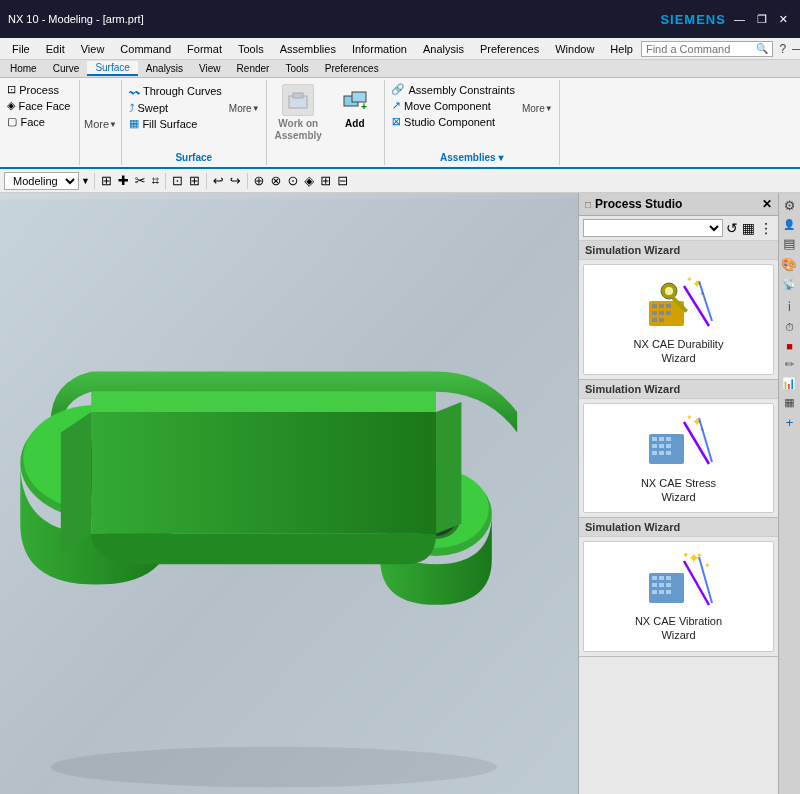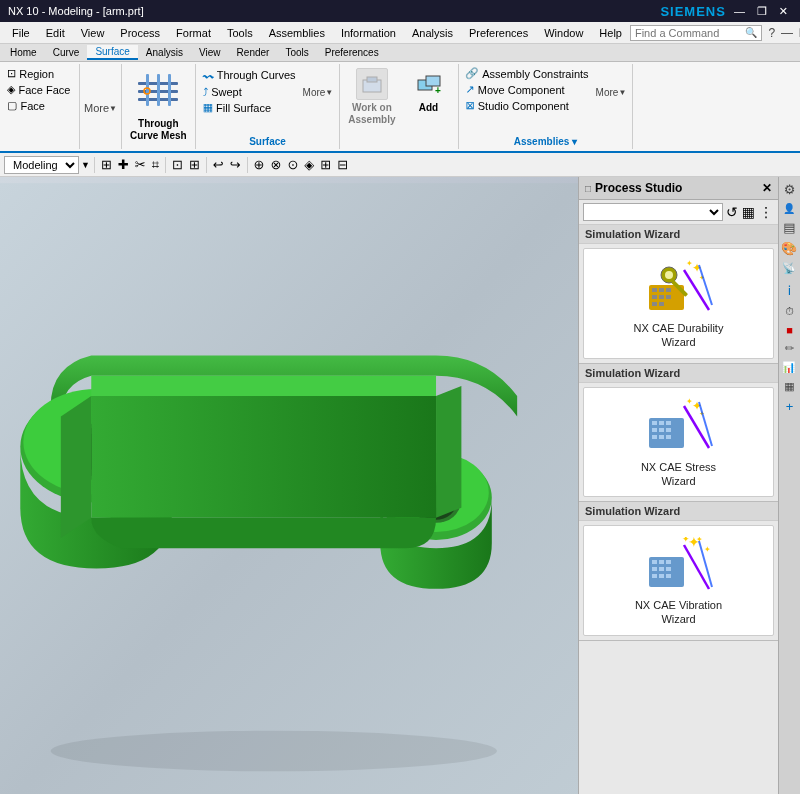--- a/index.html
+++ b/index.html
@@ -1,21 +1,21 @@
 <!DOCTYPE html>
 <html><head>
   <meta charset="utf-8">
   <style>
     * { margin: 0; padding: 0; box-sizing: border-box; }
     body { width: 800px; height: 794px; overflow: hidden; font-family: Arial, sans-serif; font-size: 11px; background: #c0c0c0; }
 
     
     .title-bar {
       display: flex; align-items: center; justify-content: space-between;
-      background: #1a1a2e; height: 22px; padding: 0 8px;
+      background: #1a1a2e; height: 38px; padding: 0 8px;
       color: white; font-size: 11px;
     }
     .title-bar-left { display: flex; align-items: center; gap: 8px; }
     .title-bar-right { display: flex; align-items: center; gap: 4px; }
     .title-bar-brand { color: #00a0e0; font-weight: bold; font-size: 13px; letter-spacing: 1px; }
     .title-btn { color: white; font-size: 11px; cursor: pointer; padding: 0 4px; }
 
     
     .menu-bar {
       display: flex; align-items: center;
@@ -162,21 +162,21 @@
     <span class="title-btn">—</span>
     <span class="title-btn">❐</span>
     <span class="title-btn">✕</span>
   </div>
 </div>
 
 <div class="menu-bar">
   <span class="menu-item">File</span>
   <span class="menu-item">Edit</span>
   <span class="menu-item">View</span>
-  <span class="menu-item">Process</span>
+  <span class="menu-item">Command</span>
   <span class="menu-item">Format</span>
   <span class="menu-item">Tools</span>
   <span class="menu-item">Assemblies</span>
   <span class="menu-item">Information</span>
   <span class="menu-item">Analysis</span>
   <span class="menu-item">Preferences</span>
   <span class="menu-item">Window</span>
   <span class="menu-item">Help</span>
   <div class="find-command">
     <input type="text" placeholder="Find a Command" style="">
@@ -203,21 +203,21 @@
     <span class="rt">Preferences</span>
   </div>
 
   <div class="ribbon">
 
     <div class="rsec" style="min-width:80px;">
       <div class="rsec-content">
         <div class="ribbon-col">
           <div class="ribbon-btn-small">
             <span>⊡</span>
-            <span>Region</span>
+            <span>Process</span>
           </div>
           <div class="ribbon-btn-small">
             <span>◈</span>
             <span>Face Face</span>
           </div>
           <div class="ribbon-btn-small">
             <span>▢</span>
             <span>Face</span>
           </div>
         </div>
@@ -225,39 +225,20 @@
       <div class="rsec-title"></div>
     </div>
 
     <div style="display:flex;align-items:center;padding:0 2px;border-right:1px solid #ccc;">
       <div class="more-btn">
         <span style="font-size:11px;">More</span>
         <span class="arrow">▼</span>
       </div>
     </div>
 
-    <div class="rsec" style="align-items:flex-start;">
-      <div class="rsec-content">
-        <div class="ribbon-btn-large">
-          <div class="wizard-card-icon" style="width:48px;height:44px;">
-            <svg width="44" height="40" viewBox="0 0 44 40">
-              <rect x="2" y="20" width="40" height="3" fill="#4a6fa5" rx="1"></rect>
-              <rect x="2" y="28" width="40" height="3" fill="#4a6fa5" rx="1"></rect>
-              <rect x="2" y="12" width="40" height="3" fill="#4a6fa5" rx="1"></rect>
-              <rect x="10" y="4" width="3" height="32" fill="#6a9fd8" rx="1"></rect>
-              <rect x="21" y="4" width="3" height="32" fill="#6a9fd8" rx="1"></rect>
-              <rect x="32" y="4" width="3" height="32" fill="#6a9fd8" rx="1"></rect>
-              <ellipse cx="11" cy="21" rx="3" ry="3" fill="none" stroke="#f80" stroke-width="1.5"></ellipse>
-            </svg>
-          </div>
-          <span class="label" style="font-size:10px;line-height:1.2;">Through<br>Curve Mesh</span>
-        </div>
-      </div>
-      <div class="rsec-title"></div>
-    </div>
 
     <div class="rsec">
       <div class="rsec-content">
         <div class="ribbon-col">
           <div class="ribbon-btn-small">
             <span style="color:#0070c0;">〰</span>
             <span>Through Curves</span>
           </div>
           <div class="ribbon-btn-small">
             <span style="color:#0070c0;">⤴</span>

